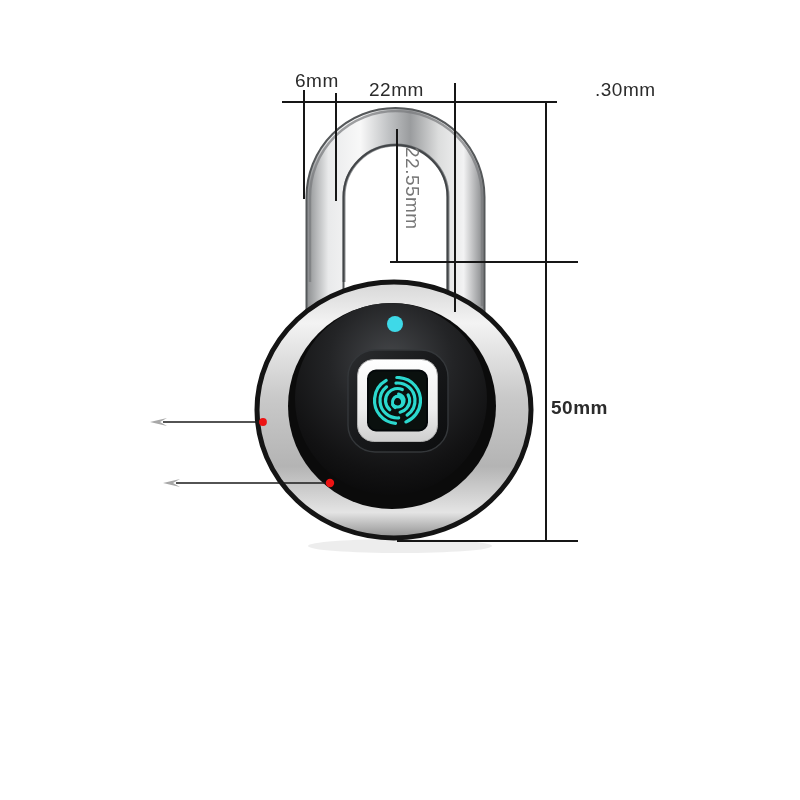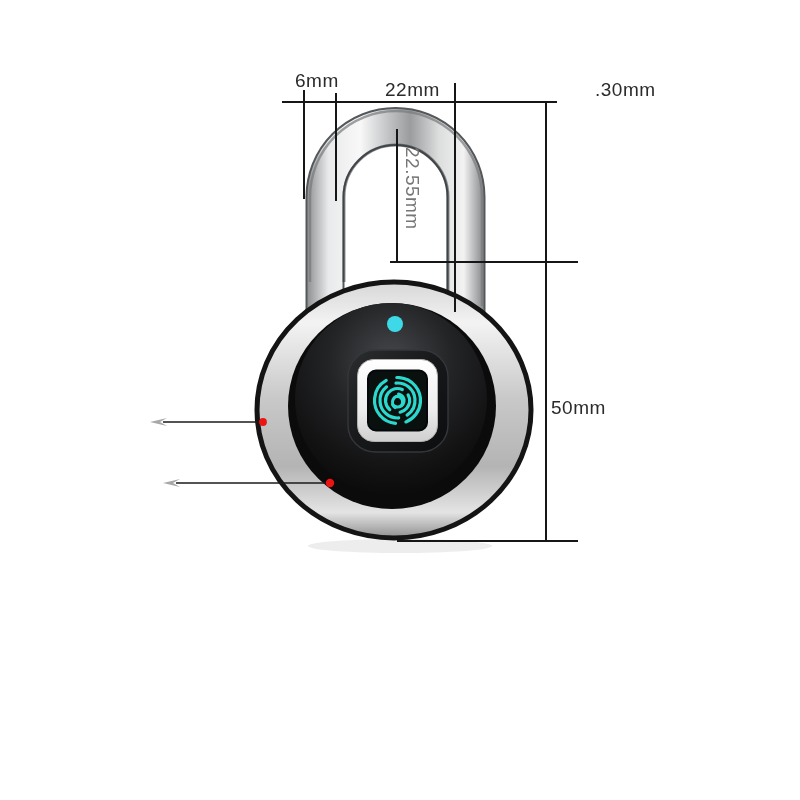--- a/index.html
+++ b/index.html
@@ -27,23 +27,23 @@
     white-space: nowrap;
     user-select: none;
   }
   .dim-label.vertical {
     color: #767676;
     transform: rotate(90deg);
     transform-origin: left top;
     font-size: 19px;
   }
   #label-6mm   { left: 295px; top: 70px;  }
-  #label-22mm  { left: 385px; top: 79px;  }
+  #label-22mm  { left: 369px; top: 79px;  }
   #label-30mm  { left: 595px; top: 79px;  }
-  #label-50mm  { left: 551px; top: 397px; }
+  #label-50mm  { left: 551px; top: 397px; font-weight: bold; }
   #label-2255  { left: 423px; top: 147px; }
 </style>
 </head>
 <body>
 
 <div class="scene">
 
   <svg width="800" height="800" viewBox="0 0 800 800">
     <defs>
       <linearGradient id="chromeGrad" gradientUnits="userSpaceOnUse" x1="307" y1="0" x2="485" y2="0">

